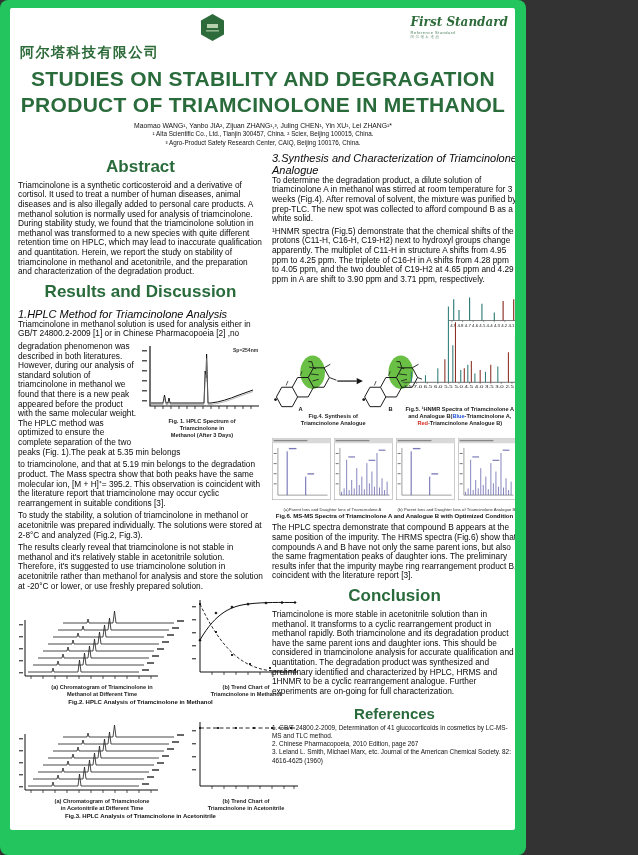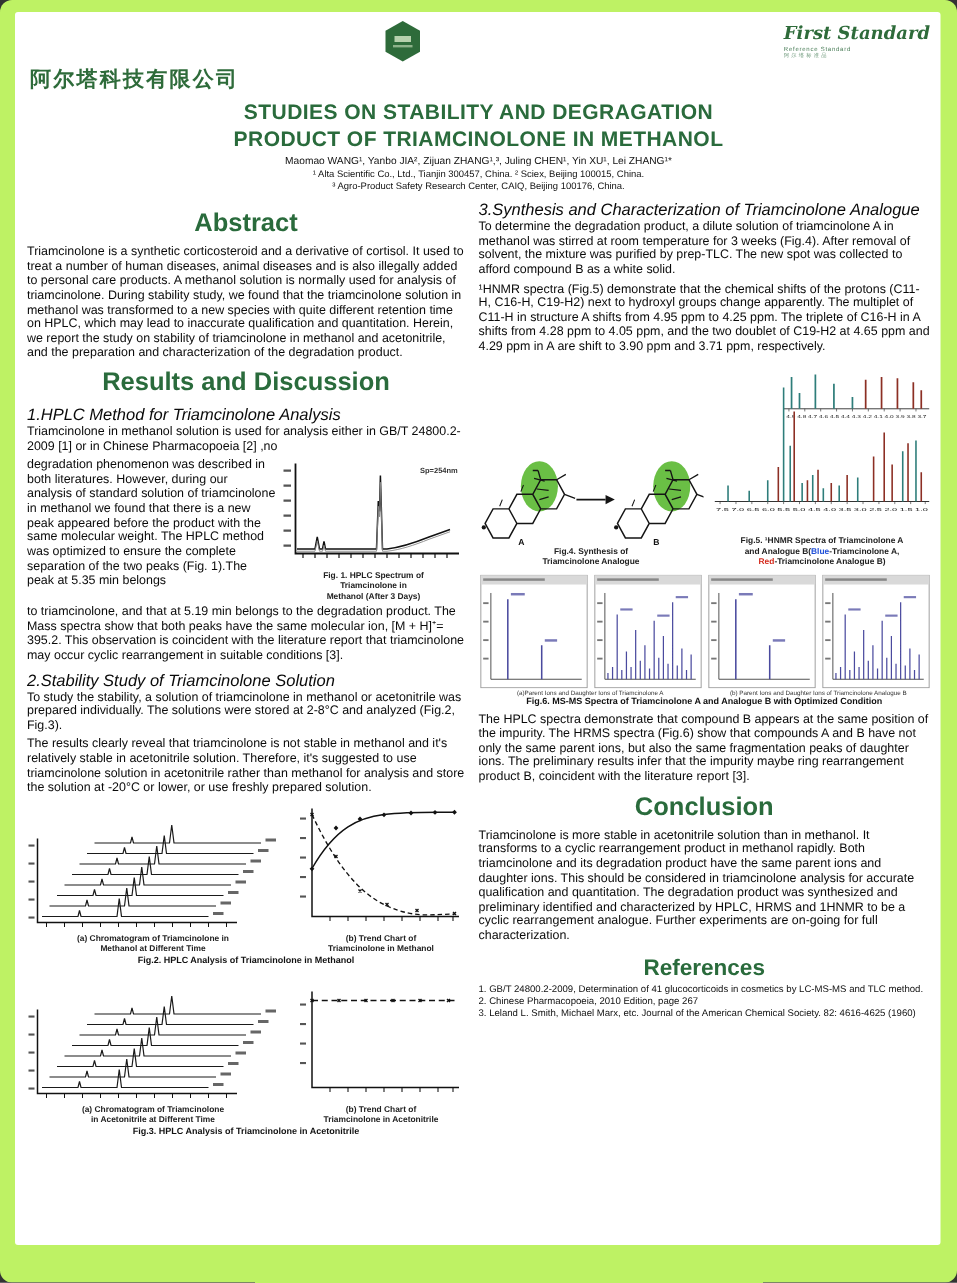--- a/index.html
+++ b/index.html
@@ -1,26 +1,26 @@
 <!DOCTYPE html>
 <html><head>
 <meta charset="utf-8">
 <style>
   html,body{margin:0;padding:0;background:#333;}
   *{box-sizing:border-box;}
-  .frame{width:638px;height:855px;background:#bef264;padding:8px 11px 25px 10px;border-radius:8px;position:relative;font-family:"Liberation Sans",sans-serif;}
+  .frame{width:526px;height:855px;background:#22c55e;padding:8px 11px 25px 10px;border-radius:8px;position:relative;font-family:"Liberation Sans",sans-serif;}
   .page{background:#fff;width:100%;height:100%;padding:5px 7px 4px 8px;overflow:hidden;border-radius:2px;}
   
   .logo-row{display:flex;align-items:flex-start;gap:4px;}
   .logo-txt{padding-top:3px;}
   .brand{font-family:"DejaVu Serif",serif;font-style:italic;font-weight:bold;color:#2e6b3a;font-size:12px;line-height:1;}
   .tagline{font-size:4px;color:#4a7d58;letter-spacing:.5px;margin-top:1.5px;}
   .tagline-cn{font-size:3.5px;color:#6f9a7c;letter-spacing:1.5px;}
   .company-cn{font-size:14px;font-weight:bold;color:#2e6b3a;letter-spacing:1.5px;margin:2px 0 0 2px;}
-  h1{margin:4px 0 3px;text-align:center;color:#2a6b3c;font-size:14px;line-height:1.25;letter-spacing:.3px;font-weight:bold;}
+  h1{margin:4px 0 3px;text-align:center;color:#2a6b3c;font-size:21px;line-height:1.25;letter-spacing:.3px;font-weight:bold;}
   .authors{text-align:center;font-size:6.8px;color:#111;line-height:1.3;}
   .affil{text-align:center;font-size:6.3px;color:#111;line-height:1.3;}
   
   .cols{display:flex;gap:9px;margin-top:5px;}
   .col{width:50%;}
   h2{color:#2a6b3c;font-size:17px;text-align:center;margin:5px 0 4px;font-weight:bold;}
   h2.small{font-size:15px;margin:8px 0 2px;}
   p{margin:0 0 3px;}
   .body{font-size:8.3px;line-height:1.16;color:#0a0a0a;}
   .sec-title{font-size:11px;font-style:italic;color:#0a0a0a;margin:6px 0 0;}
@@ -99,21 +99,20 @@
           <figcaption>
             <span>Fig. 1.  HPLC Spectrum of</span><br>
             <span>Triamcinolone in</span><br>
             <span>Methanol (After 3 Days)</span>
           </figcaption>
         </figure>
         <p class="body">degradation phenomenon was described in both literatures. However, during our analysis of standard solution of triamcinolone in methanol we found that there is a new peak appeared before the product with the same molecular weight. The HPLC method was optimized to ensure the complete separation of the two peaks (Fig. 1).The peak at 5.35 min belongs</p>
       </div>
       <p class="body">to triamcinolone, and that at 5.19 min belongs to the degradation product. The Mass spectra show that both peaks have the same molecular ion, [M + H]⁺= 395.2. This observation is coincident with the literature report that triamcinolone may occur cyclic rearrangement in suitable conditions [3].</p>
 
-      <p class="sec-title">2.Stability Study of Triamcinolone Solution</p>
       <p class="body">To study the stability, a solution of triamcinolone in methanol or acetonitrile was prepared individually. The solutions were stored at 2-8°C and analyzed (Fig.2, Fig.3).</p>
       <p class="body">The results clearly reveal that triamcinolone is not stable in methanol and it's relatively stable in acetonitrile solution. Therefore, it's suggested to use triamcinolone solution in acetonitrile rather than methanol for analysis and store the solution at -20°C or lower, or use freshly prepared solution.</p>
 
       <figure>
         <div class="figrow">
           <div class="subfig">
             <svg width="168" height="90" viewBox="0 0 168 90">
               <defs>
                 <path id="tr" d="M0,0 h24 l1,-4 1,4 h24 l1.5,-12 1.5,12 h58" stroke="#1a1a1a" stroke-width=".8" fill="none"></path>
               </defs>

